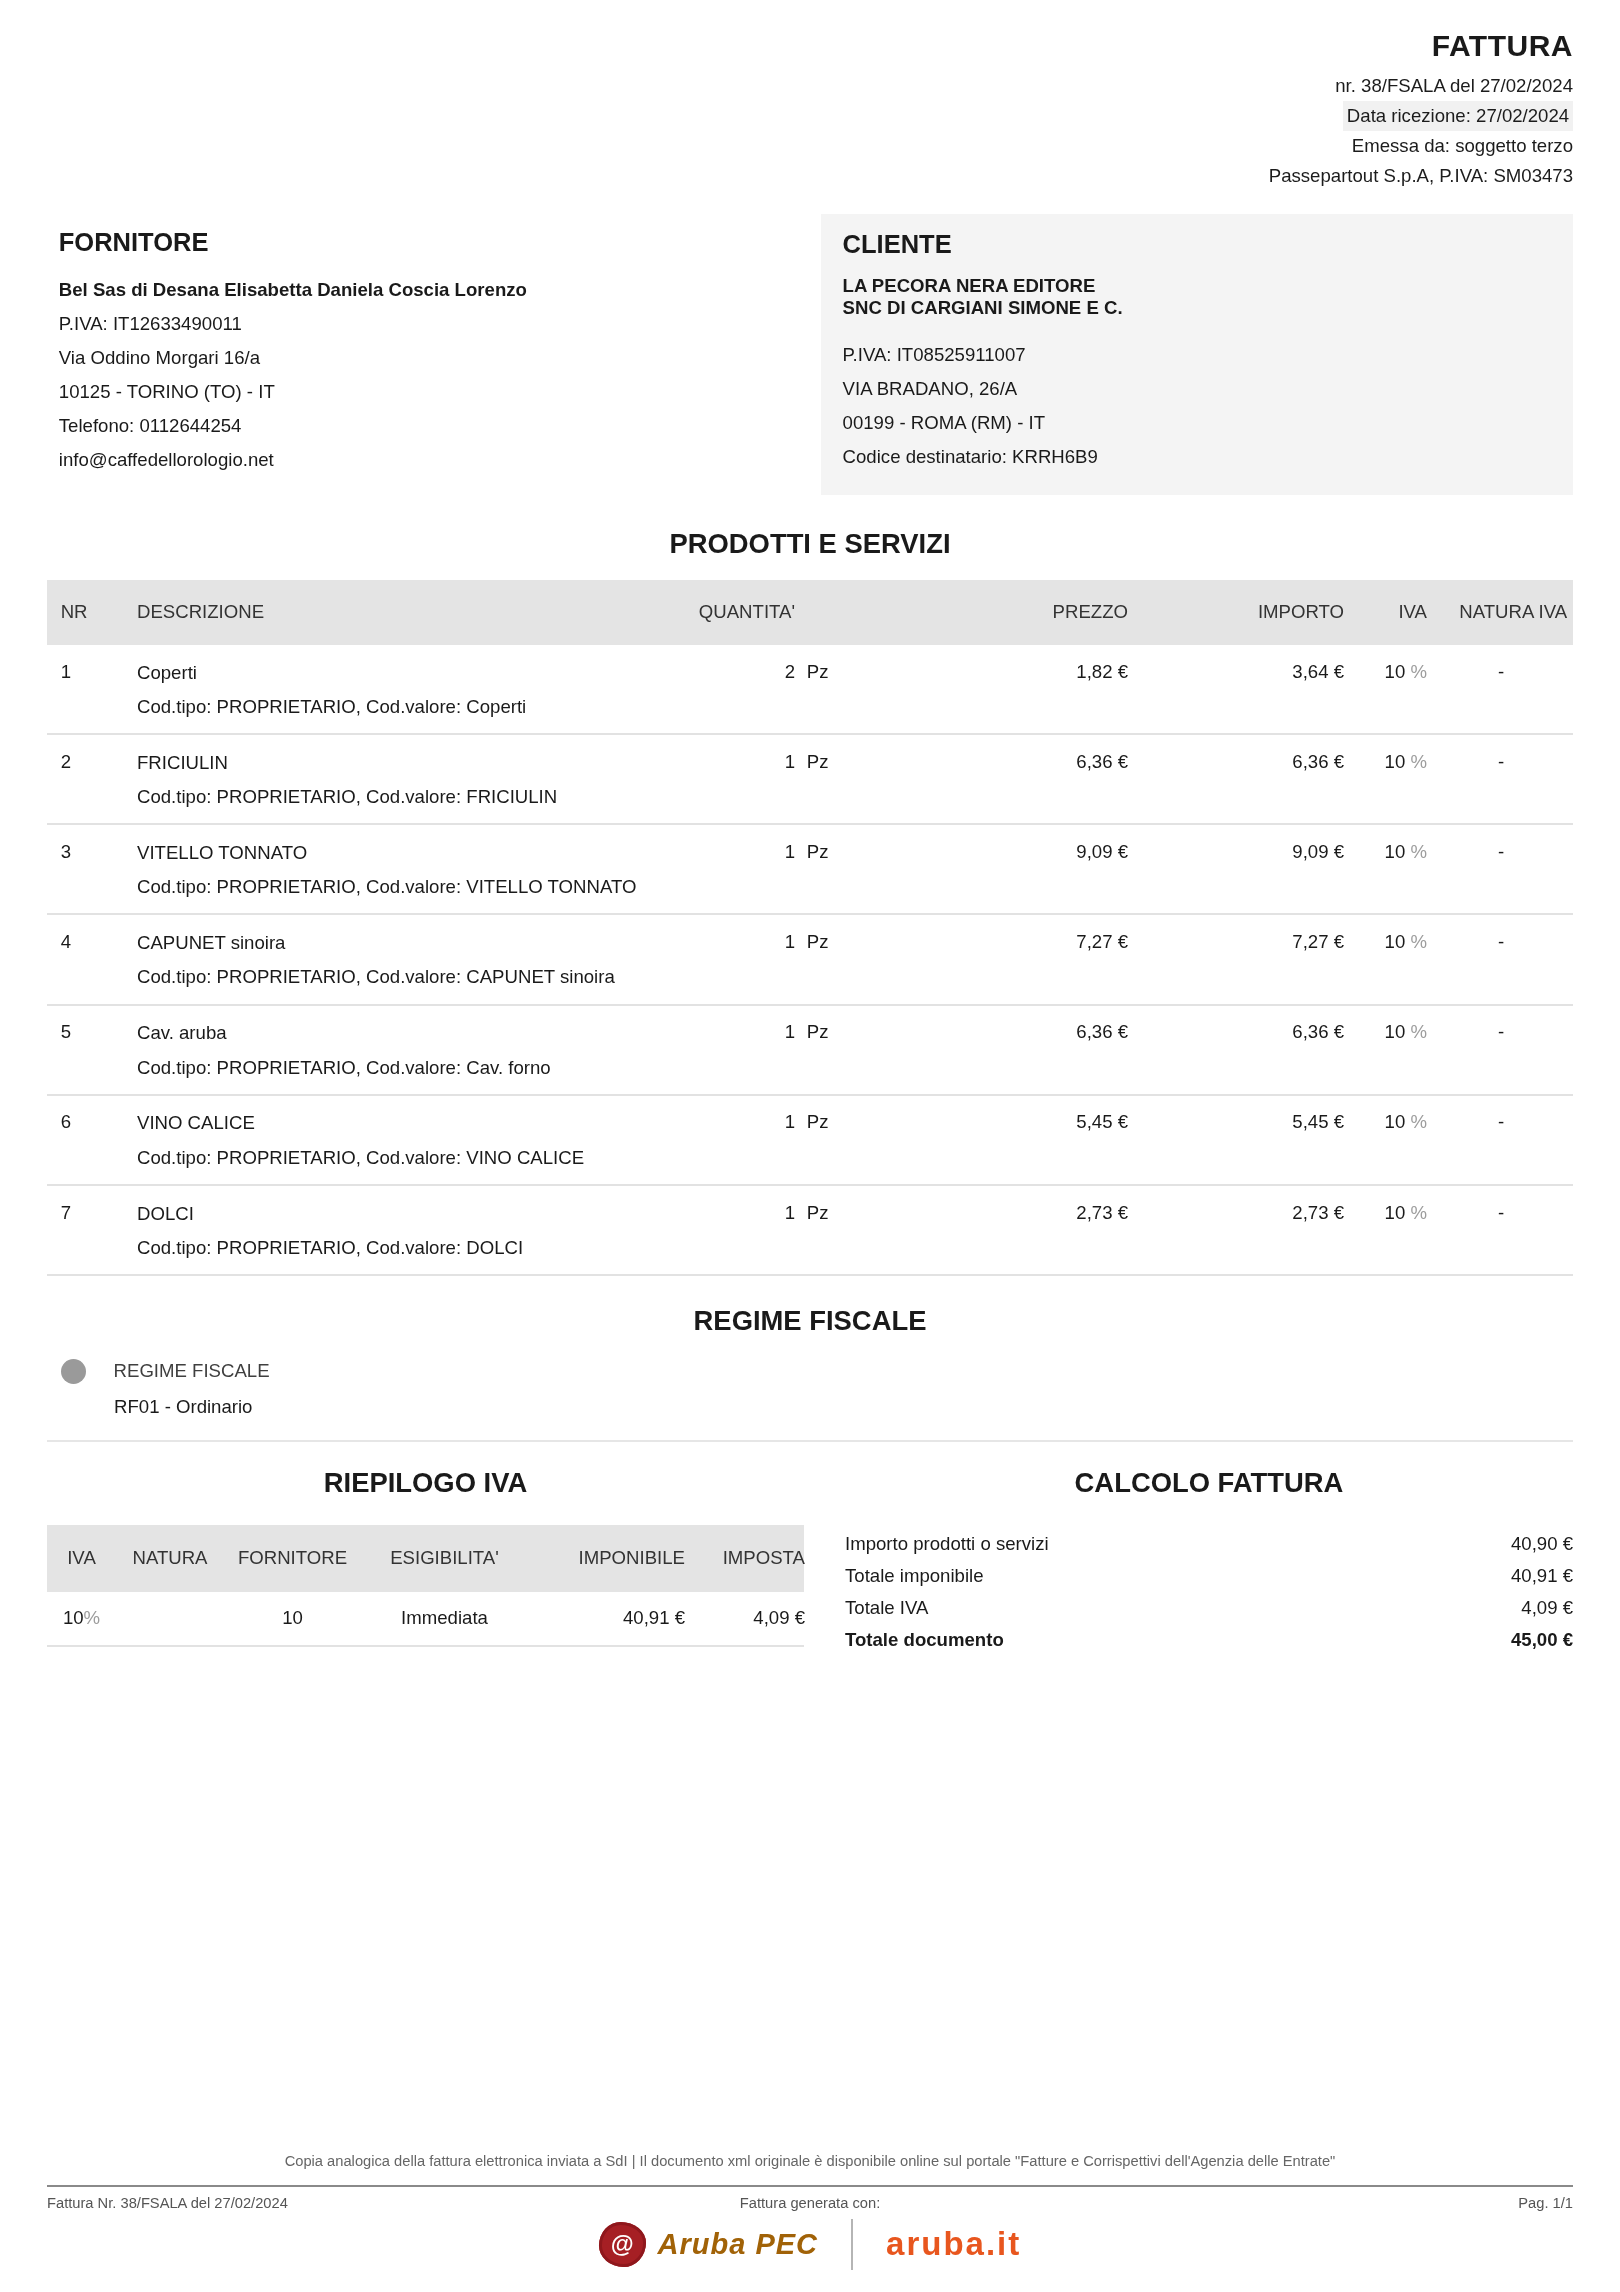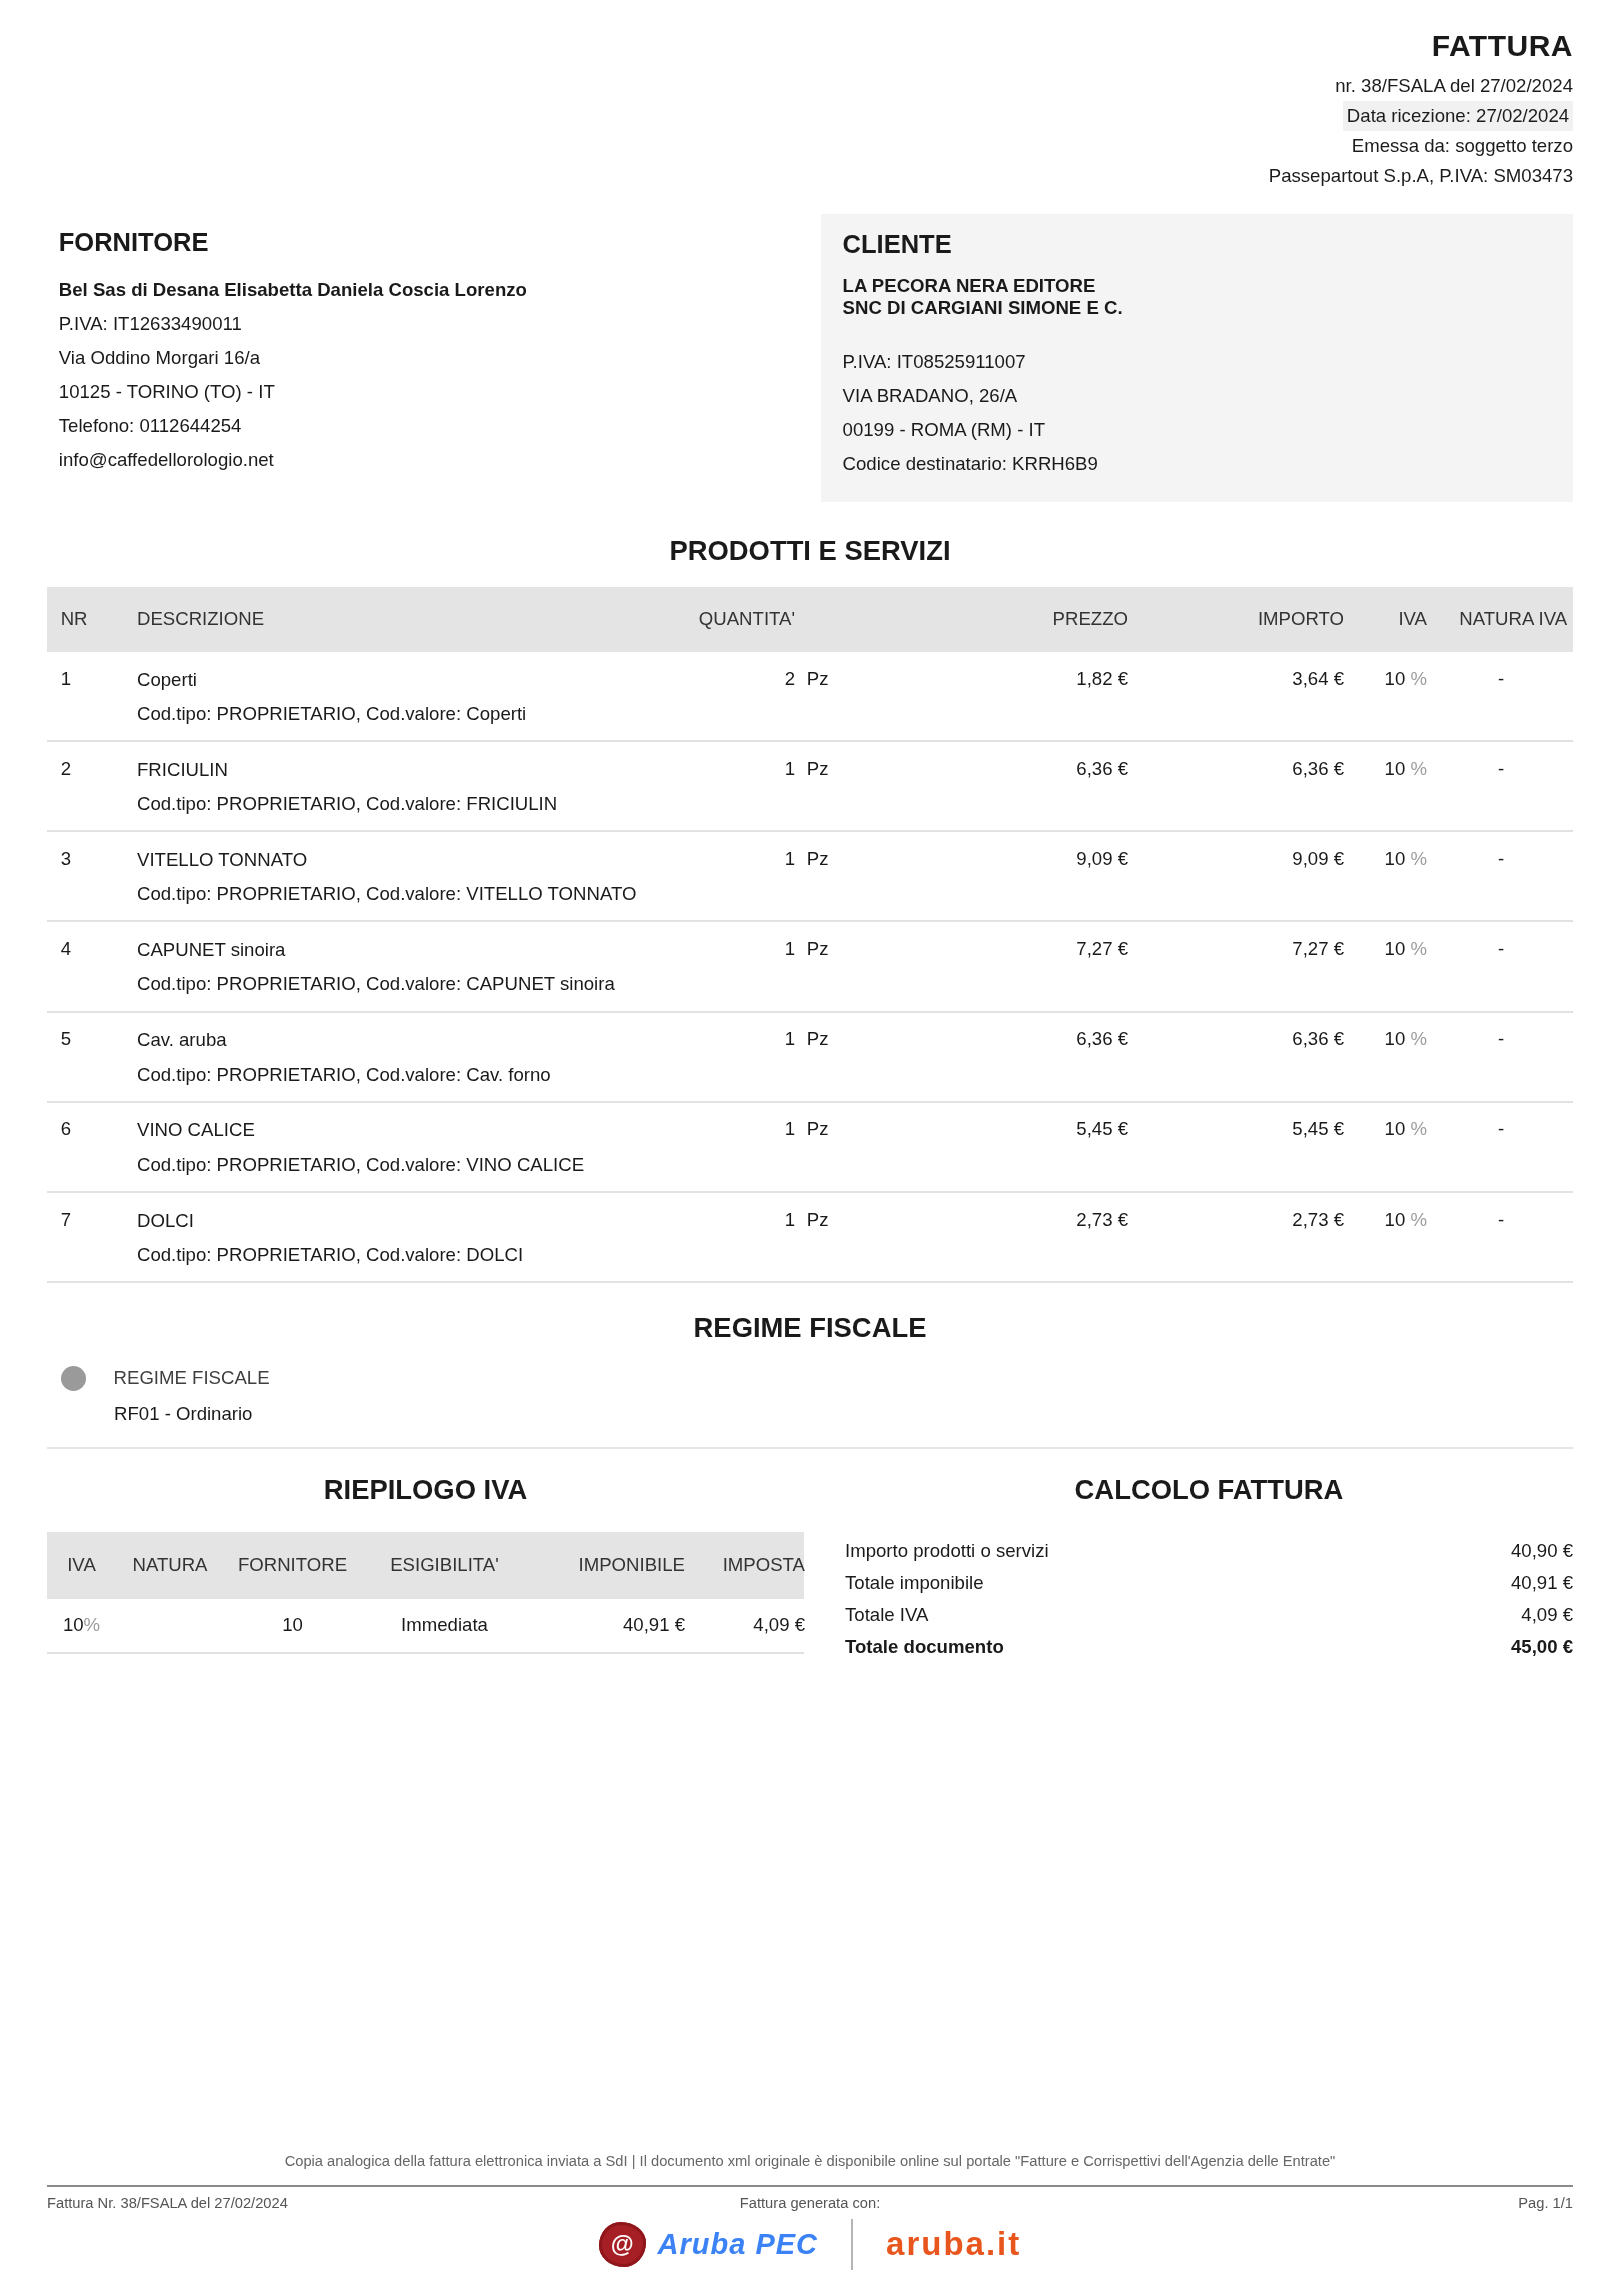--- a/index.html
+++ b/index.html
@@ -16,21 +16,21 @@
 
   
   .parties { display:flex; margin-top:23.5px; align-items:stretch; }
   .fornitore { width:774px; padding:13.7px 0 0 11.8px; }
   .party-heading { font-size:25.5px; font-weight:bold; margin-bottom:15.7px; }
   .fornitore .line, .cliente .line { font-size:18.6px; line-height:34px; }
   .fornitore .name { font-weight:bold; }
   .cliente { flex:1; background:#f4f4f4; padding:15.7px 21.6px 21.6px 21.6px; }
   .cliente .name { font-weight:bold; line-height:22.5px; }
   .cliente .name.first { margin-top:5.9px; }
-  .cliente .name.last { margin-bottom:25px; }
+  .cliente .name.last { margin-bottom:18px; }
 
   
   .section-title { text-align:center; font-size:27.4px; font-weight:bold; }
 
   
   .products-title { margin-top:33px; margin-bottom:19.6px; }
   .itable { width:100%; }
   .ihead, .irow { display:grid; grid-template-columns:88px 539px 123px 88px 245px 216px 83px 144px; }
   .ihead { background:#e4e4e4; height:65px; align-items:center; color:#333; font-size:18.6px; }
   .ihead .c, .irow .c { padding:0 2px; }
@@ -74,21 +74,21 @@
   .footer { position:absolute; left:47px; right:47px; bottom:23.5px; }
   .footer-note { text-align:center; font-size:14.7px; color:#666; }
   .footer-hr { border:none; border-top:2px solid #8a8a8a; margin-top:15.7px; }
   .footer-row { display:flex; justify-content:center; font-size:14.7px; color:#555; margin-top:7.8px; }
   .footer-row .fc { flex:1; }
   .footer-row .fc.center { text-align:center; }
   .footer-row .fc.right { text-align:right; }
   .logos { display:flex; align-items:center; justify-content:center; margin-top:7.8px; gap:33px; }
   .logo-pec { display:flex; align-items:center; gap:11.8px; }
   .seal { width:47px; height:45px; background:#a61f24; border-radius:46% 54% 48% 52% / 52% 46% 54% 48%; display:flex; align-items:center; justify-content:center; color:#fff; font-size:23.5px; font-weight:bold; box-shadow:inset 0 0 0 2.9px #8f171c; }
-  .pec-text { font-size:29px; font-weight:bold; font-style:italic; color:#3b82f6; letter-spacing:1px; }
+  .pec-text { font-size:29px; font-weight:bold; font-style:italic; color:#a16207; letter-spacing:1px; }
   .logo-sep { width:2px; height:51px; background:#b5b5b5; }
   .aruba-text { font-size:33px; font-weight:bold; color:#e8561e; letter-spacing:2px; }
 </style>
 </head>
 <body>
 
 <div class="page">
   <div class="content">
 
     <div class="doc-header">

